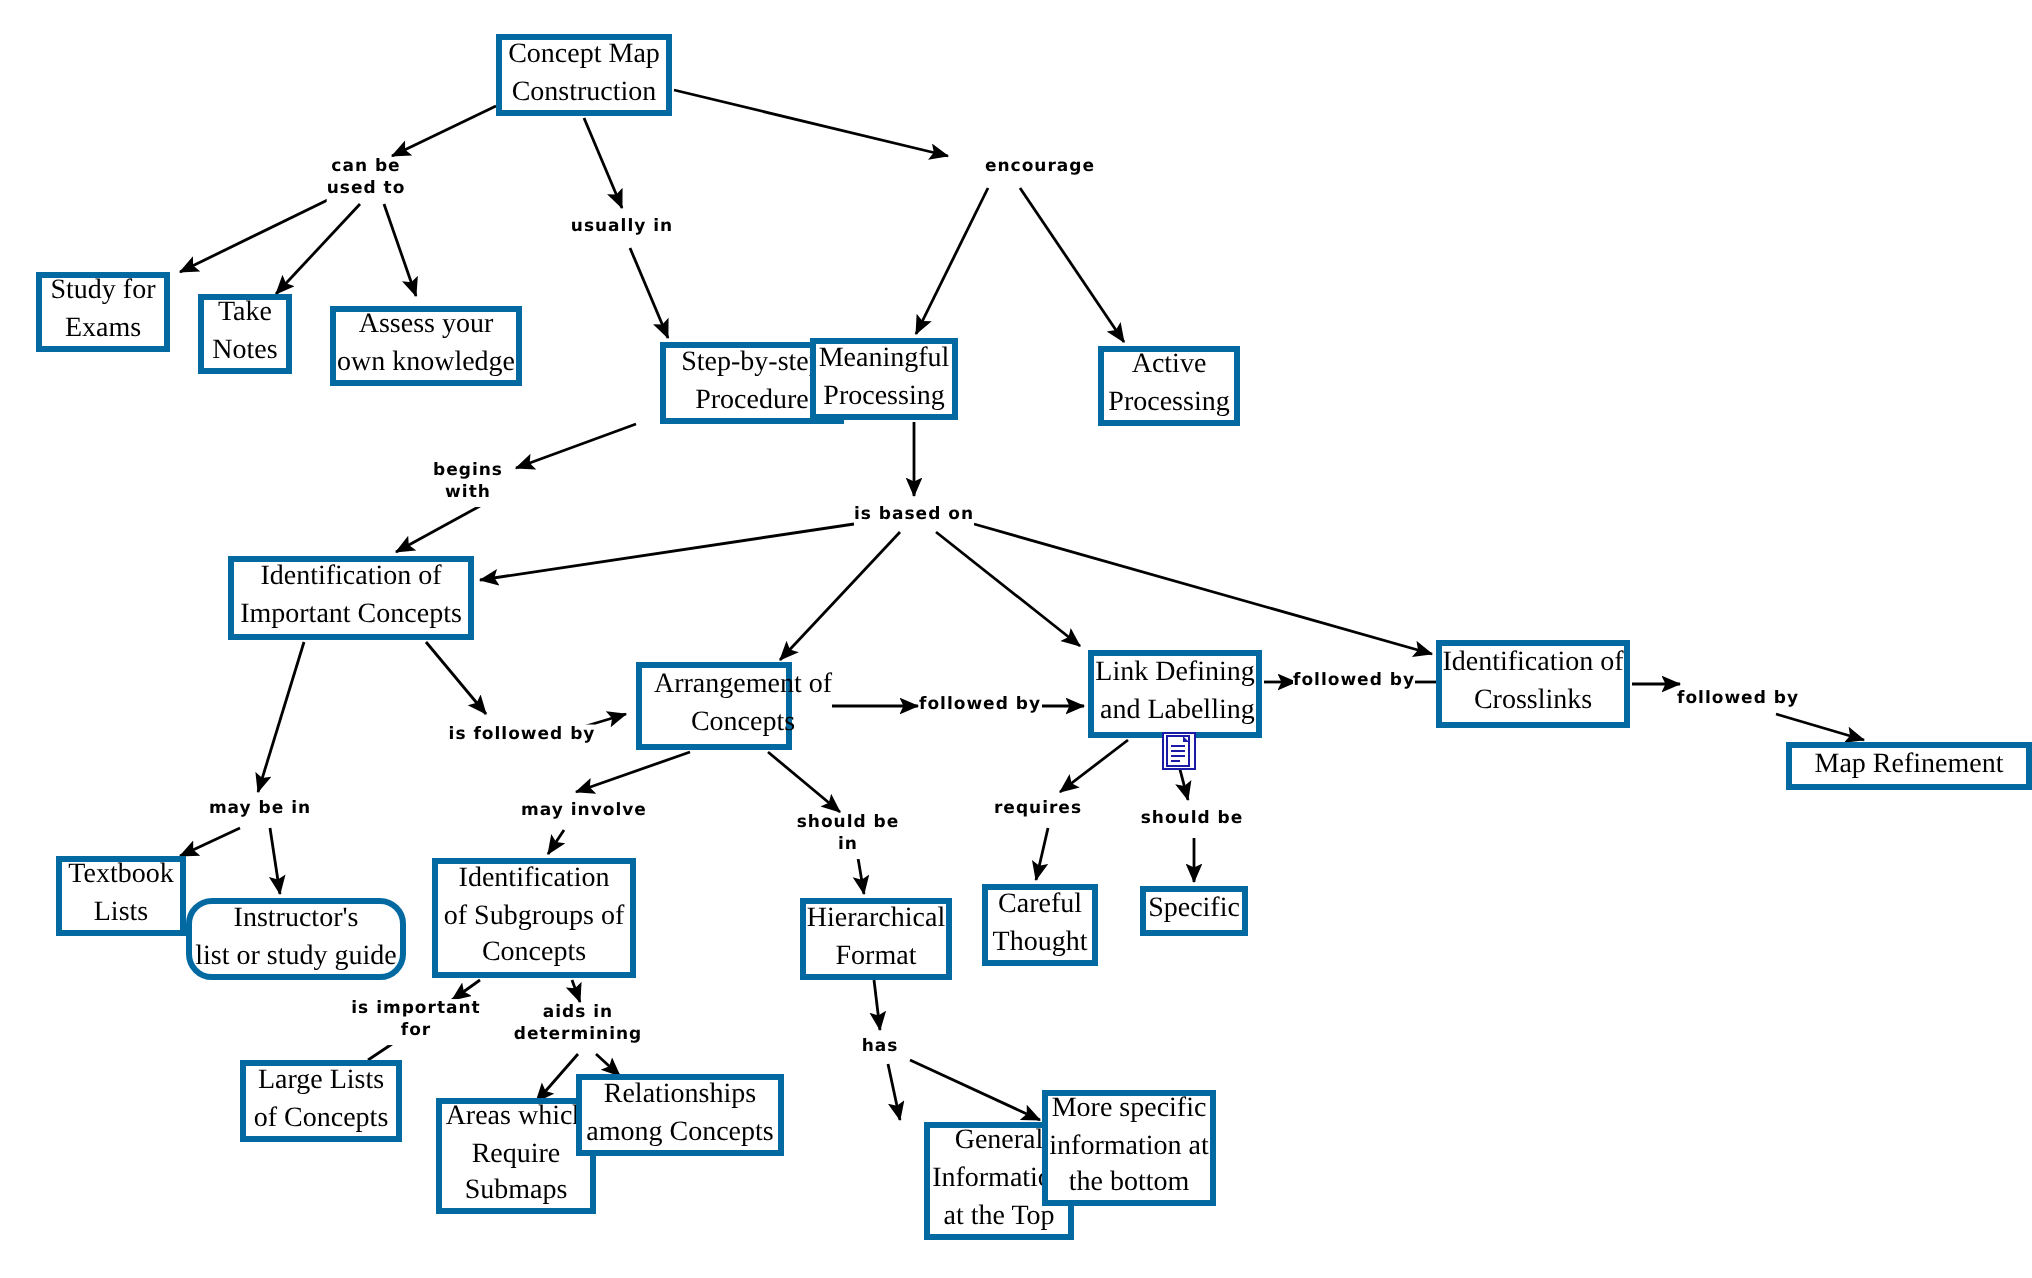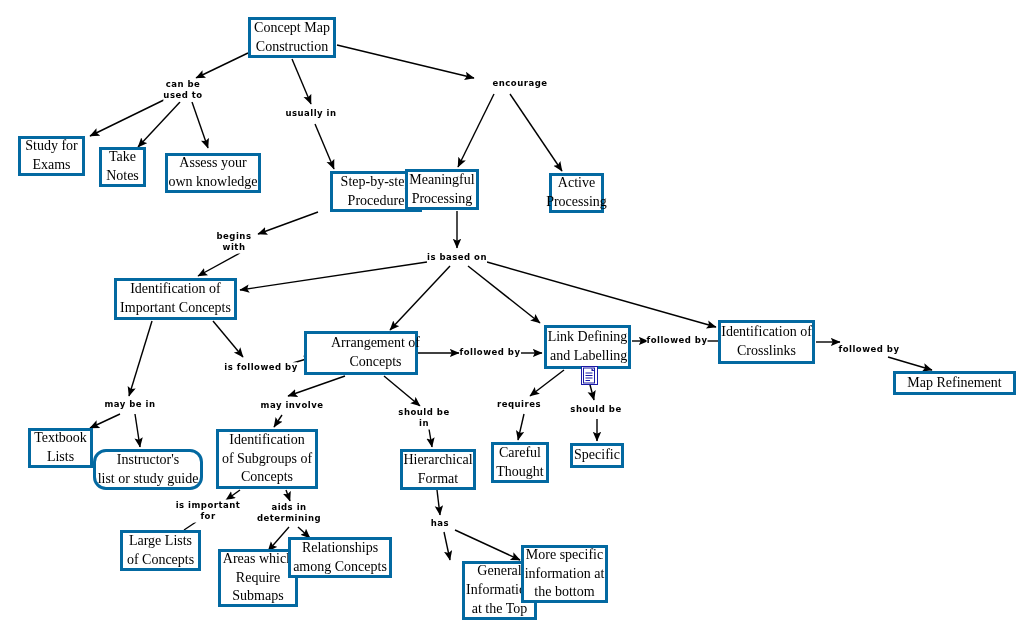--- a/index.html
+++ b/index.html
@@ -132,25 +132,25 @@
       <div class="node" style="left: 18px; top: 136px; width: 67px; height: 40px;">Study for
 Exams</div>
       <div class="node" style="left: 99px; top: 147px; width: 47px; height: 40px;">Take
 Notes</div>
       <div class="node" style="left: 165px; top: 153px; width: 96px; height: 40px;">Assess your
 own knowledge</div>
       <div class="node" style="left: 295px; top: 171px; width: 92px; height: 41px; margin-left: 35px;">Step-by-step
 Procedure</div>
       <div class="node" style="left: 405px; top: 169px; width: 74px; height: 41px;">Meaningful
 Processing</div>
-      <div class="node" style="left: 549px; top: 173px; width: 55px; height: 40px; font-family: Liberation Serif, serif;">Active
+      <div class="node" style="left: 549px; top: 173px; width: 71px; height: 40px; font-family: Liberation Serif, serif;">Active
 Processing</div>
       <div class="node" style="left: 114px; top: 278px; width: 123px; height: 42px;">Identification of
 Important Concepts</div>
-      <div class="node" style="left: 304px; top: 331px; width: 114px; height: 44px; padding-left: 33px;">Arrangement of
+      <div class="node" style="left: 318px; top: 331px; width: 78px; height: 44px; padding-left: 33px;">Arrangement of
 Concepts</div>
       <div class="node" style="left: 544px; top: 325px; width: 87px; height: 44px; text-align: right;">Link Defining
 and Labelling</div>
       <div class="node" style="left: 718px; top: 320px; width: 97px; height: 44px;">Identification of
 Crosslinks</div>
       <div class="node" style="left: 893px; top: 371px; width: 123px; height: 24px;">Map Refinement</div>
       <div class="node" style="left: 28px; top: 428px; width: 65px; height: 40px;">Textbook
 Lists</div>
       <div class="node" style="left: 93px; top: 449px; width: 110px; height: 41px; border-radius: 13px;">Instructor's
 list or study guide</div>

